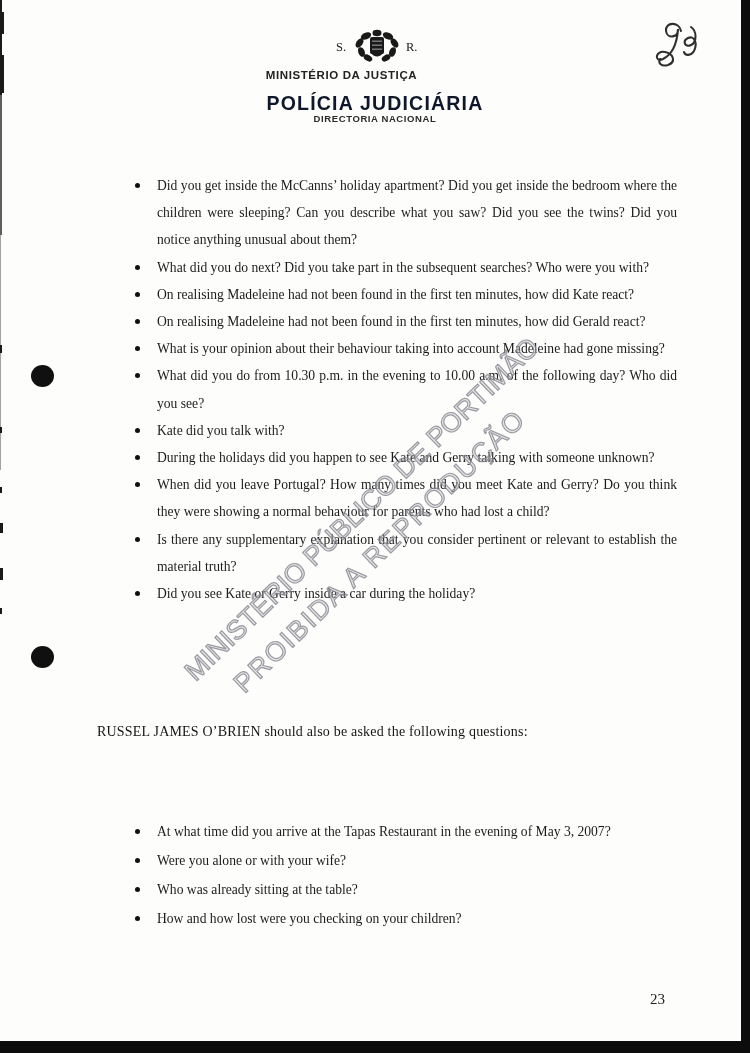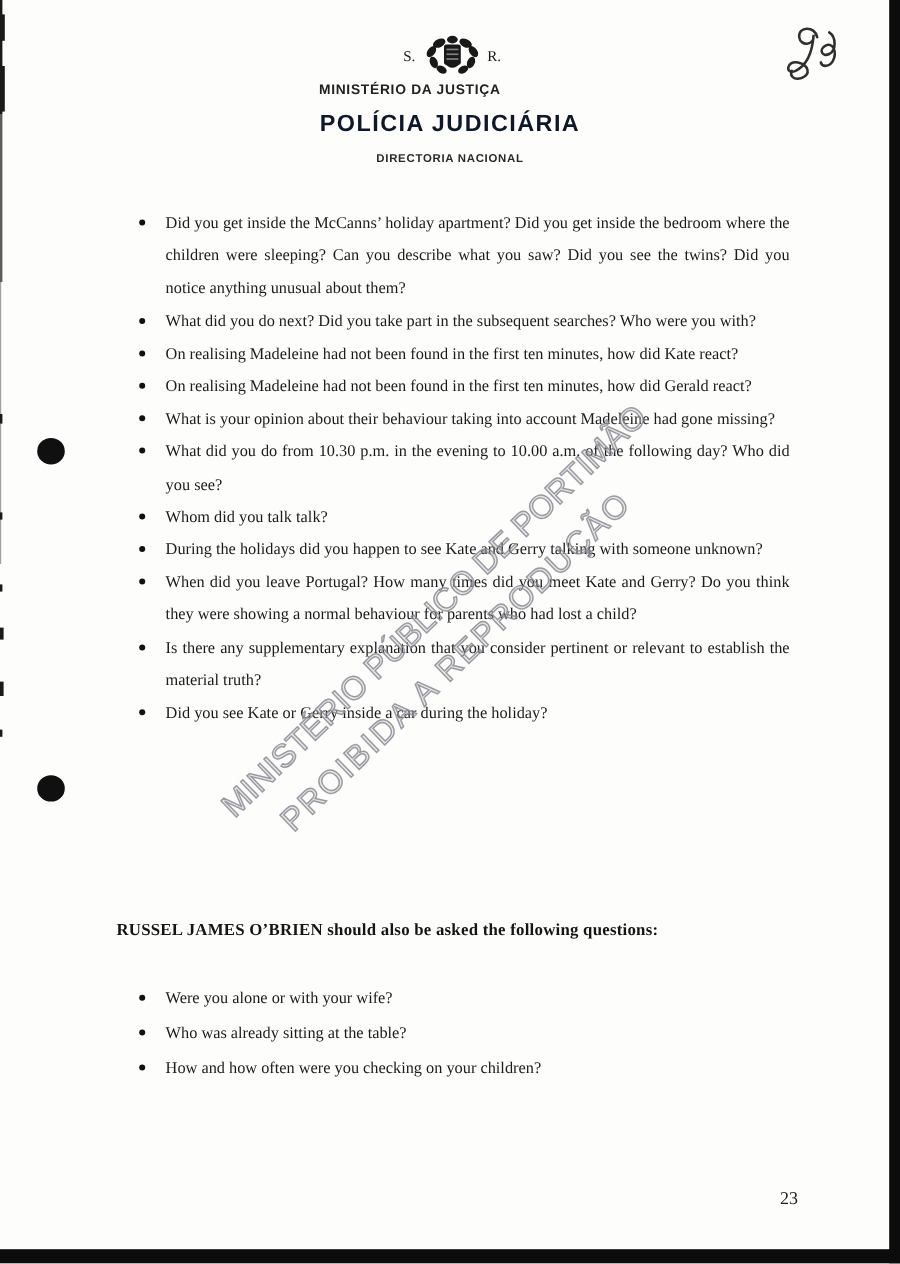--- a/index.html
+++ b/index.html
@@ -25,44 +25,44 @@
     position:absolute; left:0; top:69px; width:683px; text-align:center;
     font-family:"Liberation Sans","DejaVu Sans",sans-serif;
     font-size:11.5px; font-weight:700; letter-spacing:0.6px; color:#222;
   }
   .agency {
     position:absolute; left:0; top:92px; width:750px; text-align:center;
     font-family:"Liberation Sans","DejaVu Sans",sans-serif;
     font-size:19.5px; font-weight:700; letter-spacing:1.2px; color:#0f172a;
   }
   .directorate {
-    position:absolute; left:0; top:127px; width:750px; text-align:center;
+    position:absolute; left:0; top:113px; width:750px; text-align:center;
     font-family:"Liberation Sans","DejaVu Sans",sans-serif;
     font-size:9.5px; font-weight:700; letter-spacing:0.6px; color:#2a2a2a;
   }
   .initials { position:absolute; left:648px; top:16px; z-index:3; }
   
-  .qlist { position:absolute; left:95px; width:563px; z-index:2; }
+  .qlist { position:absolute; left:114px; width:563px; z-index:2; }
   .qlist ul { margin:0; padding:0; list-style:none; }
   .qlist li {
     position:relative; padding-left:43px;
     font-size:13.6px; line-height:27.2px;
     text-align:justify; color:#1b1b1b;
   }
   .qlist .bullet {
     position:absolute; left:21px; top:11px;
     width:5px; height:5px; border-radius:50%; background:#111;
   }
   .list-primary { top:172px; }
   .list-obrien  { top:817px; }
   .list-obrien li { line-height:29px; text-align:left; }
   .list-obrien .bullet { top:12px; }
   .section-heading {
-    position:absolute; left:97px; top:768px; width:565px; z-index:2;
-    font-size:14px; font-weight:700; letter-spacing:0.2px; color:#151515;
+    position:absolute; left:97px; top:724px; width:565px; z-index:2;
+    font-size:14px; font-weight:400; letter-spacing:0.2px; color:#151515;
   }
   .page-number { position:absolute; left:650px; top:991px; font-size:15px; color:#222; z-index:2; }
   
   .wm {
     position:absolute; white-space:nowrap; text-align:center; z-index:6;
     font-family:"Liberation Sans","DejaVu Sans",sans-serif; font-weight:400;
     color:rgba(175,175,182,0.28);
     -webkit-text-stroke:1.2px rgba(138,138,146,0.85);
     pointer-events:none;
   }
@@ -113,35 +113,36 @@
 <div class="wm wm2">PROIBIDA A REPRODUÇÃO</div>
 
 <div class="qlist list-primary">
   <ul>
     <li><span class="bullet"></span><span>Did you get inside the McCanns’ holiday apartment? Did you get inside the bedroom where the children were sleeping? Can you describe what you saw? Did you see the twins? Did you notice anything unusual about them?</span></li>
     <li><span class="bullet"></span><span>What did you do next? Did you take part in the subsequent searches? Who were you with?</span></li>
     <li><span class="bullet"></span><span>On realising Madeleine had not been found in the first ten minutes, how did Kate react?</span></li>
     <li><span class="bullet"></span><span>On realising Madeleine had not been found in the first ten minutes, how did Gerald react?</span></li>
     <li><span class="bullet"></span><span>What is your opinion about their behaviour taking into account Madeleine had gone missing?</span></li>
     <li><span class="bullet"></span><span>What did you do from 10.30 p.m. in the evening to 10.00 a.m. of the following day? Who did you see?</span></li>
-    <li><span class="bullet"></span><span>Whom did you talk talk?</span></li>
+    <li><span class="bullet"></span><span>Kate did you talk with?</span></li>
     <li><span class="bullet"></span><span>During the holidays did you happen to see Kate and Gerry talking with someone unknown?</span></li>
     <li><span class="bullet"></span><span>When did you leave Portugal? How many times did you meet Kate and Gerry? Do you think they were showing a normal behaviour for parents who had lost a child?</span></li>
     <li><span class="bullet"></span><span>Is there any supplementary explanation that you consider pertinent or relevant to establish the material truth?</span></li>
     <li><span class="bullet"></span><span>Did you see Kate or Gerry inside a car during the holiday?</span></li>
   </ul>
 </div>
 
 <div class="section-heading">RUSSEL JAMES O’BRIEN should also be asked the following questions:</div>
 
 <div class="qlist list-obrien">
   <ul>
+    <li><span class="bullet"></span><span>At what time did you arrive at the Tapas Restaurant in the evening of May 3, 2007?</span></li>
     <li><span class="bullet"></span><span>Were you alone or with your wife?</span></li>
     <li><span class="bullet"></span><span>Who was already sitting at the table?</span></li>
-    <li><span class="bullet"></span><span>How and how often were you checking on your children?</span></li>
+    <li><span class="bullet"></span><span>How and how lost were you checking on your children?</span></li>
   </ul>
 </div>
 
 <div class="page-number">23</div>
 
 <div class="punch" style="left:31px; top:365px;"></div>
 <div class="punch" style="left:31px; top:646px;"></div>
 
 <div class="edge-right"></div>
 <div class="edge-bottom"></div>

